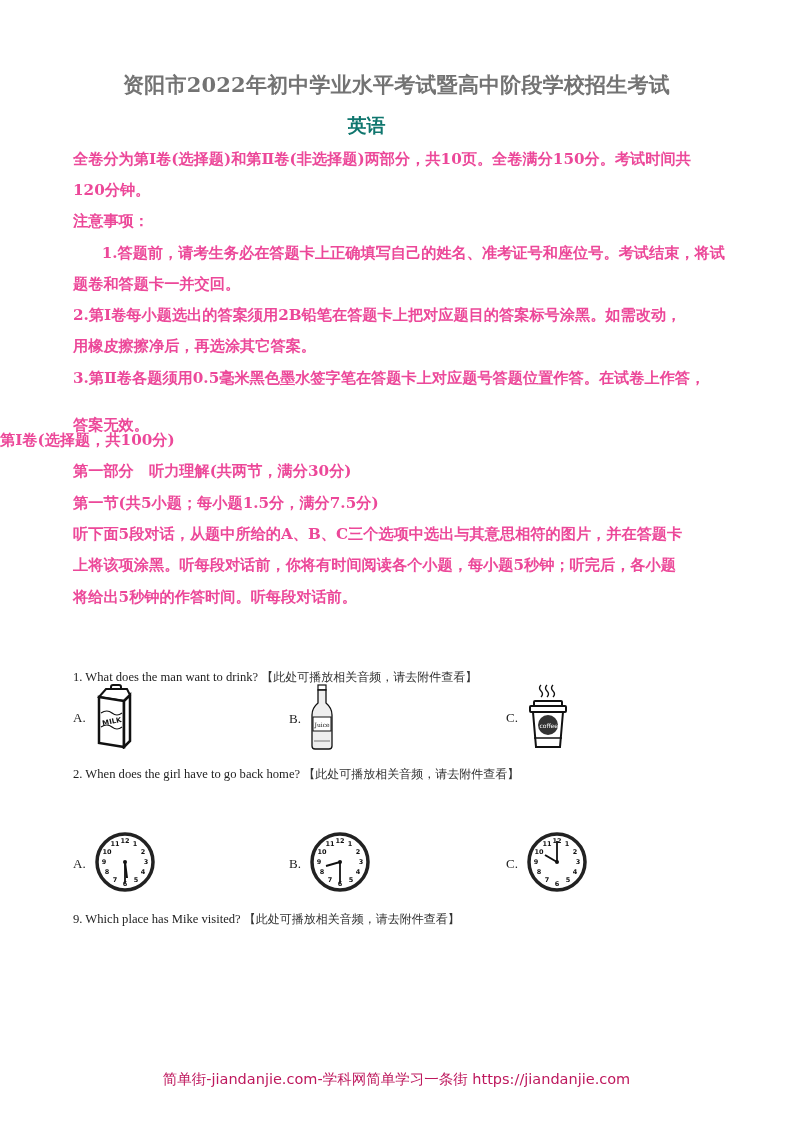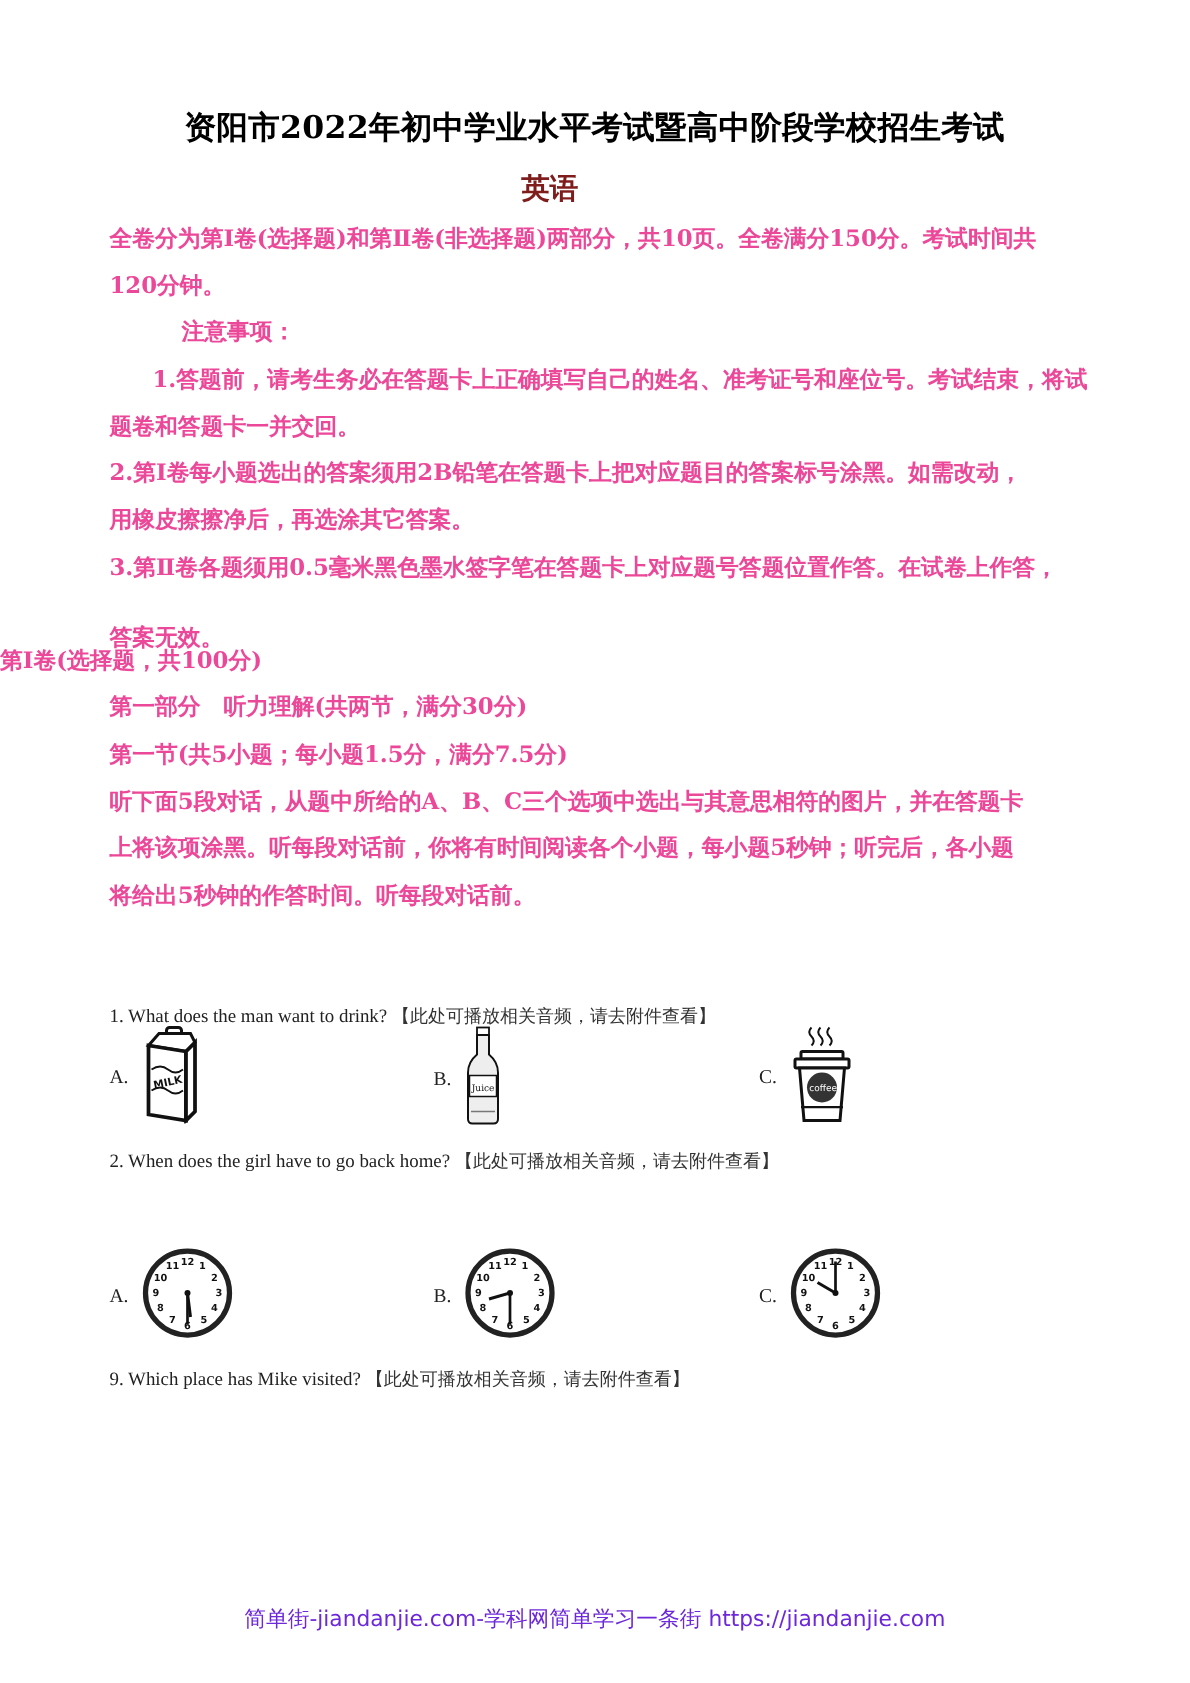--- a/index.html
+++ b/index.html
@@ -1,56 +1,56 @@
 <!DOCTYPE html>
 <html><head>
   <meta charset="utf-8">
   <style>
     * { margin: 0; padding: 0; box-sizing: border-box; }
     html, body { width: 793px; height: 1122px; background: #ffffff; overflow: hidden; }
     body { position: relative; font-family: "DejaVu Serif", "Liberation Serif", serif; color: #111; }
 
     .title {
       position: absolute; left: 0; top: 71px; width: 793px; text-align: center;
-      font-size: 21px; font-weight: bold; letter-spacing: 0.2px; color: #000000;
+      font-size: 21px; font-weight: bold; letter-spacing: 0.2px; color: #737373;
     }
     .subject {
       position: absolute; left: 0; top: 113px; width: 733px; text-align: center;
-      font-size: 19px; font-weight: bold; color: #7f1d1d;
+      font-size: 19px; font-weight: bold; color: #0f766e;
     }
     .line {
       position: absolute; left: 73px; width: 652px;
       font-size: 15.2px; font-weight: bold; line-height: 30px; white-space: nowrap; color: #ec4899;
     }
     .center { text-align: left; left: 0; width: 677px; }
 
     .question {
       position: absolute; left: 73px; font-size: 12.6px; color: #222; white-space: nowrap;
       font-family: "Liberation Serif", "DejaVu Serif", serif;
     }
     .question .audio { font-family: "DejaVu Sans", sans-serif; font-size: 12px; color: #333; }
 
     .opt { position: absolute; display: flex; align-items: center; }
     .opt-label { font-family: "Liberation Serif", serif; font-size: 13px; color: #222; margin-right: 8px; }
 
     .footer {
       position: absolute; left: 0; top: 1070px; width: 793px; text-align: center;
-      font-family: "DejaVu Sans", sans-serif; font-size: 14.5px; color: #6d28d9;
+      font-family: "DejaVu Sans", sans-serif; font-size: 14.5px; color: #be185d;
     }
   </style>
 </head>
 <body>
 
 <div class="title">资阳市2022年初中学业水平考试暨高中阶段学校招生考试</div>
 <div class="subject">英语</div>
 
 <div class="line" style="top:144px;">全卷分为第Ⅰ卷(选择题)和第Ⅱ卷(非选择题)两部分，共10页。全卷满分150分。考试时间共</div>
 <div class="line" style="top:175px;">120分钟。</div>
 
-<div class="line" style="top:206px;margin-left:48px;">注意事项：</div>
+<div class="line" style="top:206px;">注意事项：</div>
 
 <div class="line" style="top:238px;text-align:right;">1.答题前，请考生务必在答题卡上正确填写自己的姓名、准考证号和座位号。考试结束，将试</div>
 <div class="line" style="top:269px;">题卷和答题卡一并交回。</div>
 <div class="line" style="top:300px;">2.第Ⅰ卷每小题选出的答案须用2B铅笔在答题卡上把对应题目的答案标号涂黑。如需改动，</div>
 <div class="line" style="top:331px;">用橡皮擦擦净后，再选涂其它答案。</div>
 <div class="line" style="top:363px;">3.第Ⅱ卷各题须用0.5毫米黑色墨水签字笔在答题卡上对应题号答题位置作答。在试卷上作答，</div>
 <div class="line" style="top:410px;">答案无效。</div>
 
 <div class="line center" style="top:425px;">第Ⅰ卷(选择题，共100分)</div>
 <div class="line" style="top:456px;">第一部分　听力理解(共两节，满分30分)</div>

